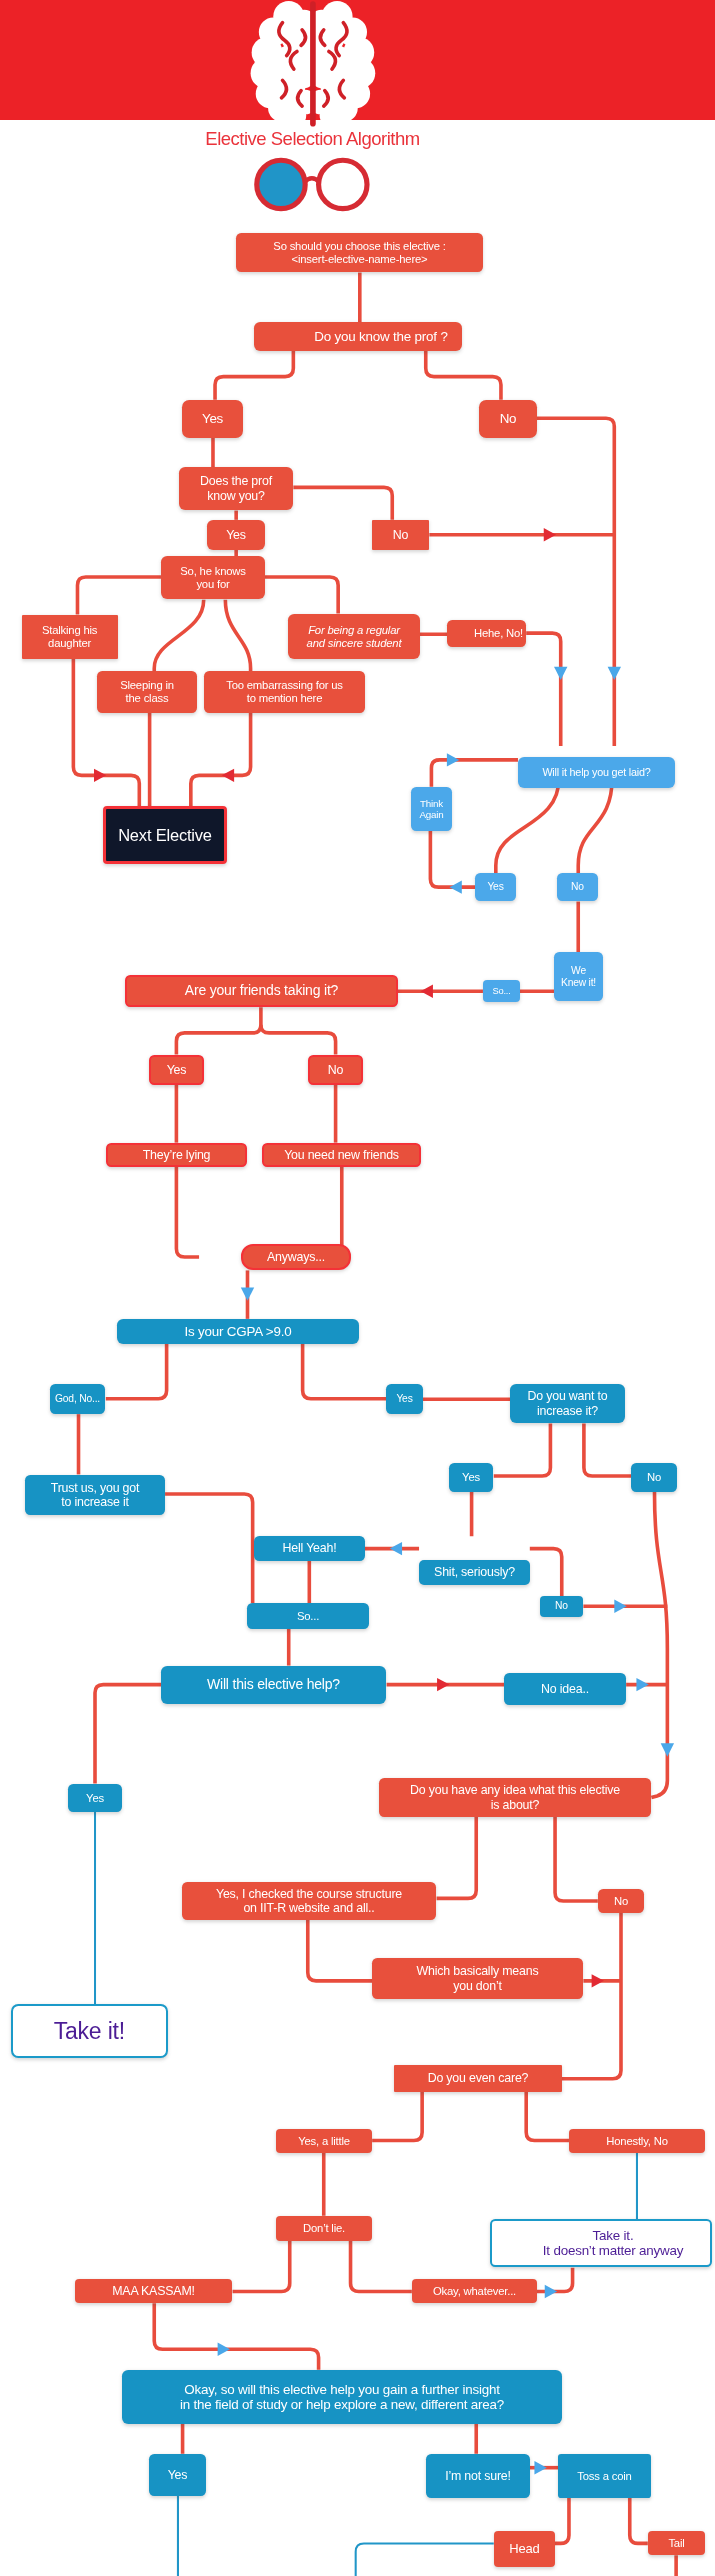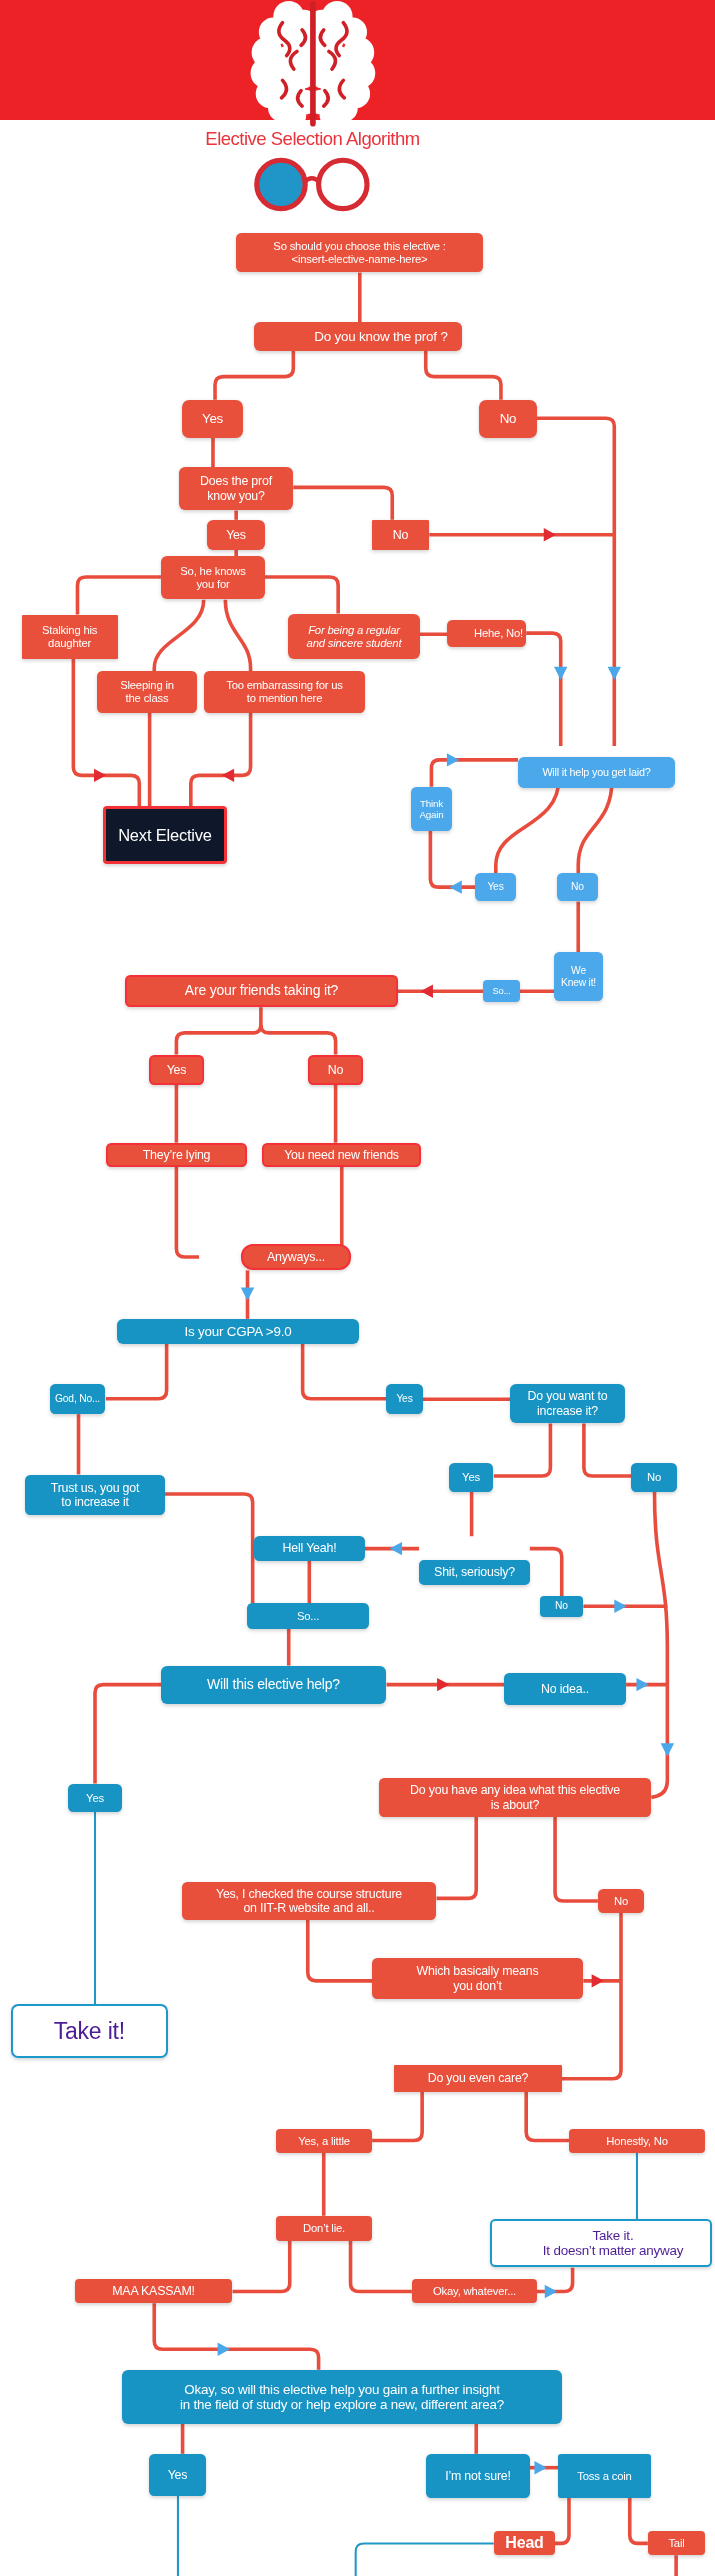--- a/index.html
+++ b/index.html
@@ -259,17 +259,17 @@
       <div class="node red" style="left: 276px; top: 2216px; width: 96px; height: 25px; font-size: 11.3px; border-radius: 4.1px;">Don’t lie.</div>
       <div class="node white-cyan" style="left: 490px; top: 2219px; width: 222px; height: 48px; font-size: 13.4px; border-radius: 5.2px; padding-left: 24px;">Take it.
 It doesn’t matter anyway</div>
       <div class="node red" style="left: 75px; top: 2279px; width: 157px; height: 24px; font-size: 12.4px; border-radius: 4.1px;">MAA KASSAM!</div>
       <div class="node red" style="left: 412px; top: 2279px; width: 125px; height: 24px; font-size: 11.3px; border-radius: 4.1px;">Okay, whatever...</div>
       <div class="node cyan" style="left: 122px; top: 2370px; width: 440px; height: 54px; font-size: 13.4px; border-radius: 6.2px;">Okay, so will this elective help you gain a further insight
 in the field of study or help explore a new,  different area?</div>
       <div class="node cyan" style="left: 149px; top: 2454px; width: 57px; height: 42px; font-size: 12.4px; border-radius: 5.2px;">Yes</div>
       <div class="node cyan" style="left: 426px; top: 2454px; width: 104px; height: 44px; font-size: 12.4px; border-radius: 5.2px;">I’m not sure!</div>
       <div class="node cyan" style="left: 558px; top: 2454px; width: 93px; height: 44px; font-size: 11.3px; border-radius: 3.1px;">Toss a coin</div>
-      <div class="node red" style="left: 494px; top: 2531px; width: 61px; height: 24px; font-size: 16px; border-radius: 4.1px; font-weight: bold;">Head</div>
+      <div class="node red" style="left: 494px; top: 2531px; width: 61px; height: 36px; font-size: 13px; border-radius: 4.1px;">Head</div>
       <div class="node red" style="left: 648px; top: 2531px; width: 57px; height: 24px; font-size: 11.3px; border-radius: 4.1px;">Tail</div>
     </div>
 </div>
 
 
 </body></html>

